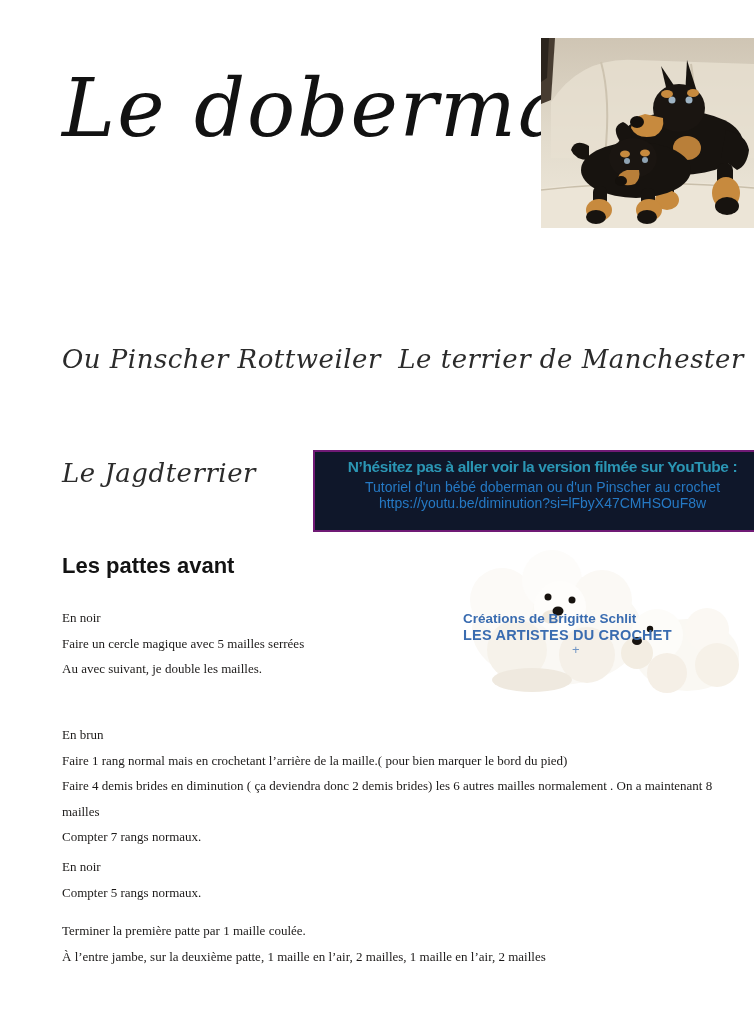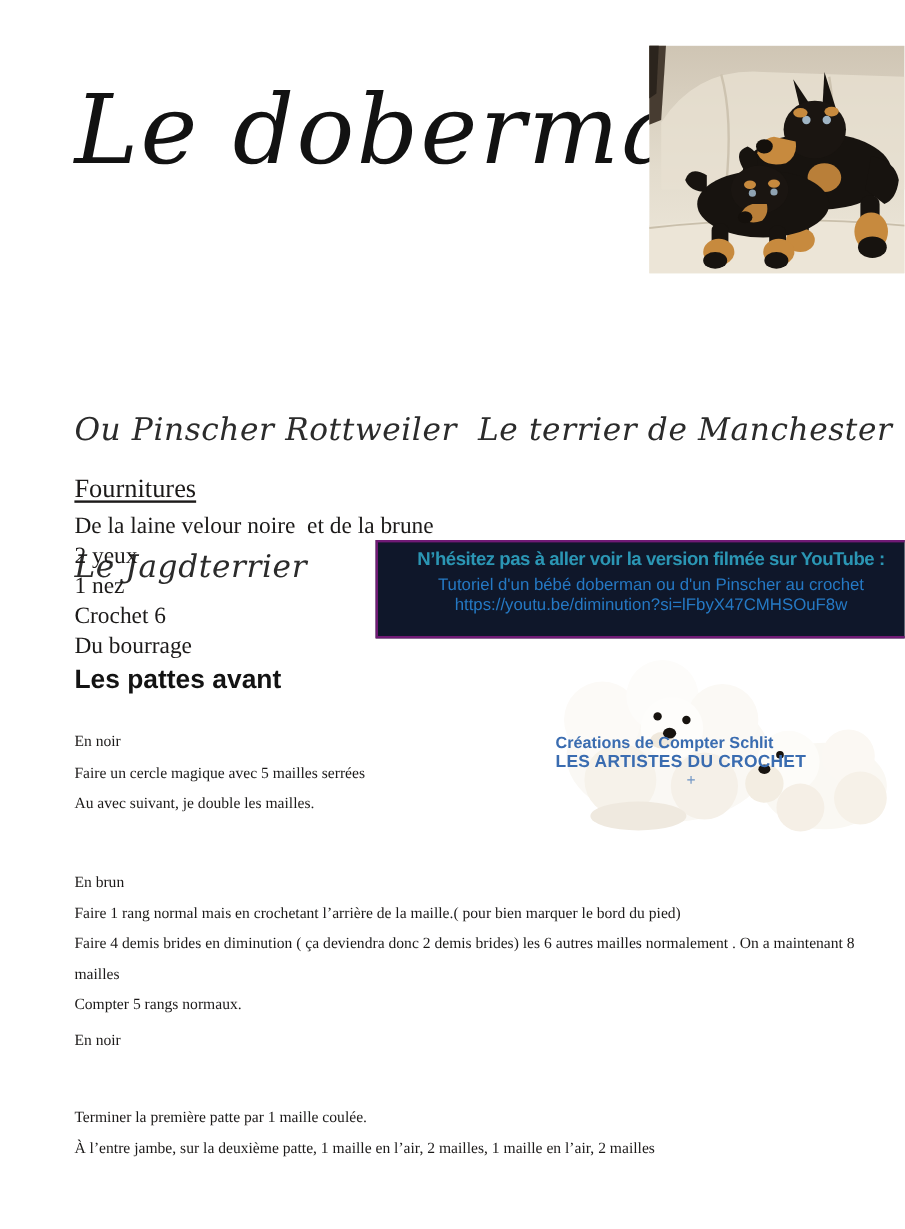--- a/index.html
+++ b/index.html
@@ -192,28 +192,20 @@
         <ellipse cx="106" cy="179" rx="10" ry="7" fill="#17130f"></ellipse>
       </g>
     </svg>
   </div>
 
   <div class="subtitle">
     <div>Ou Pinscher Rottweiler  Le terrier de Manchester</div>
     <div>Le Jagdterrier</div>
   </div>
 
-  <div class="fournitures">
-    <div class="fournitures-heading">Fournitures</div>
-    <div class="fournitures-item">De la laine velour noire  et de la brune</div>
-    <div class="fournitures-item">2 yeux</div>
-    <div class="fournitures-item">1 nez</div>
-    <div class="fournitures-item">Crochet 6</div>
-    <div class="fournitures-item">Du bourrage</div>
-  </div>
 
   <div class="yt-box">
     <div class="yt-line1">N’hésitez pas à aller voir la version filmée sur YouTube :</div>
     <div class="yt-line2">Tutoriel d'un bébé doberman ou d'un Pinscher au crochet</div>
     <div class="yt-url">https://youtu.be/diminution?si=lFbyX47CMHSOuF8w</div>
   </div>
 
   <div class="section-heading">Les pattes avant</div>
 
   <div class="photo-poodle">
@@ -240,40 +232,41 @@
         <circle cx="255" cy="85" r="22" fill="#fbf8f3"></circle>
         <circle cx="265" cy="120" r="22" fill="#f6f1e8"></circle>
         <circle cx="215" cy="128" r="20" fill="#f5efe6"></circle>
         <circle cx="185" cy="108" r="16" fill="#f3ede2"></circle>
         <circle cx="198" cy="84" r="3.2" fill="#17130f"></circle>
         <ellipse cx="185" cy="96" rx="5" ry="4" fill="#17130f"></ellipse>
       </g>
     </svg>
   </div>
   <div class="photo-credit">
-    <div class="credit1">Créations de Compter Schlit</div>
+    <div class="credit1">Créations de Brigitte Schlit</div>
     <div class="credit2">LES ARTISTES DU CROCHET</div>
   </div>
   <div class="watermark-plus">+</div>
 
   <div class="para" id="para-1">
     <div class="para-line">En noir</div>
     <div class="para-line">Faire un cercle magique avec 5 mailles serrées</div>
     <div class="para-line">Au avec suivant, je double les mailles.</div>
   </div>
 
   <div class="para" id="para-2">
     <div class="para-line">En brun</div>
     <div class="para-line">Faire 1 rang normal mais en crochetant l’arrière de la maille.( pour bien marquer le bord du pied)</div>
     <div class="para-line">Faire 4 demis brides en diminution ( ça deviendra donc 2 demis brides) les 6 autres mailles normalement . On a maintenant 8 mailles</div>
-    <div class="para-line">Compter 5 rangs normaux.</div>
+    <div class="para-line">Compter 7 rangs normaux.</div>
   </div>
 
   <div class="para" id="para-3">
     <div class="para-line">En noir</div>
+    <div class="para-line">Compter 5 rangs normaux.</div>
   </div>
 
   <div class="para" id="para-4">
     <div class="para-line">Terminer la première patte par 1 maille coulée.</div>
     <div class="para-line">À l’entre jambe, sur la deuxième patte, 1 maille en l’air, 2 mailles, 1 maille en l’air, 2 mailles</div>
   </div>
 
 </div>
 
 </body></html>

